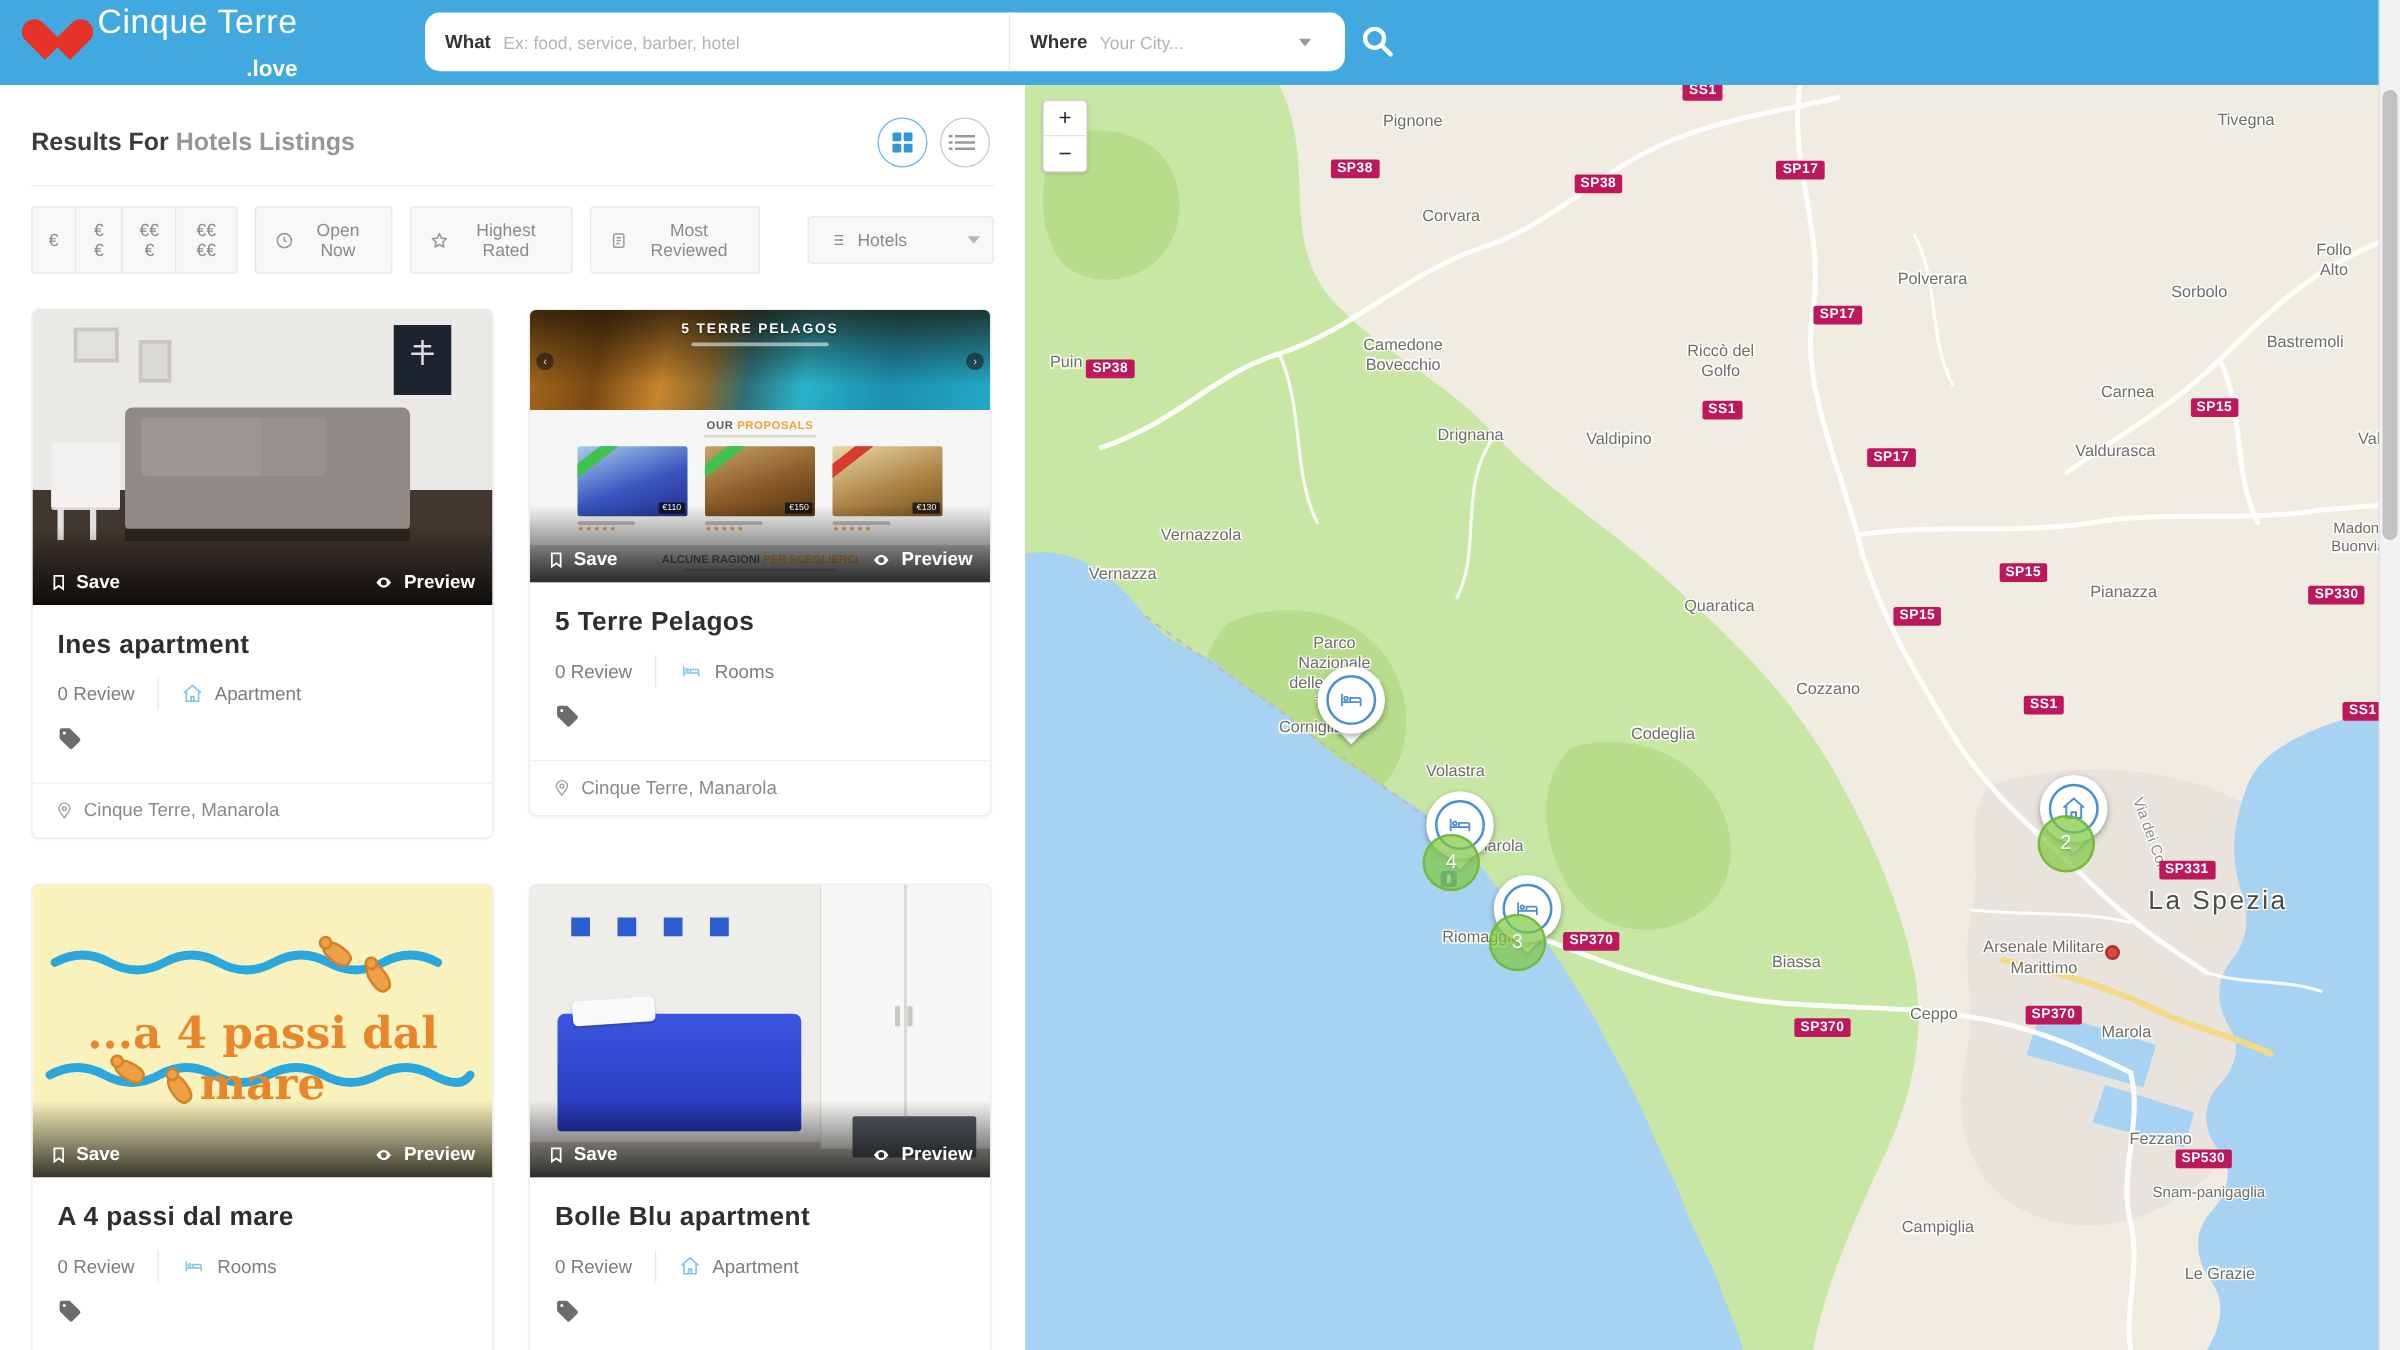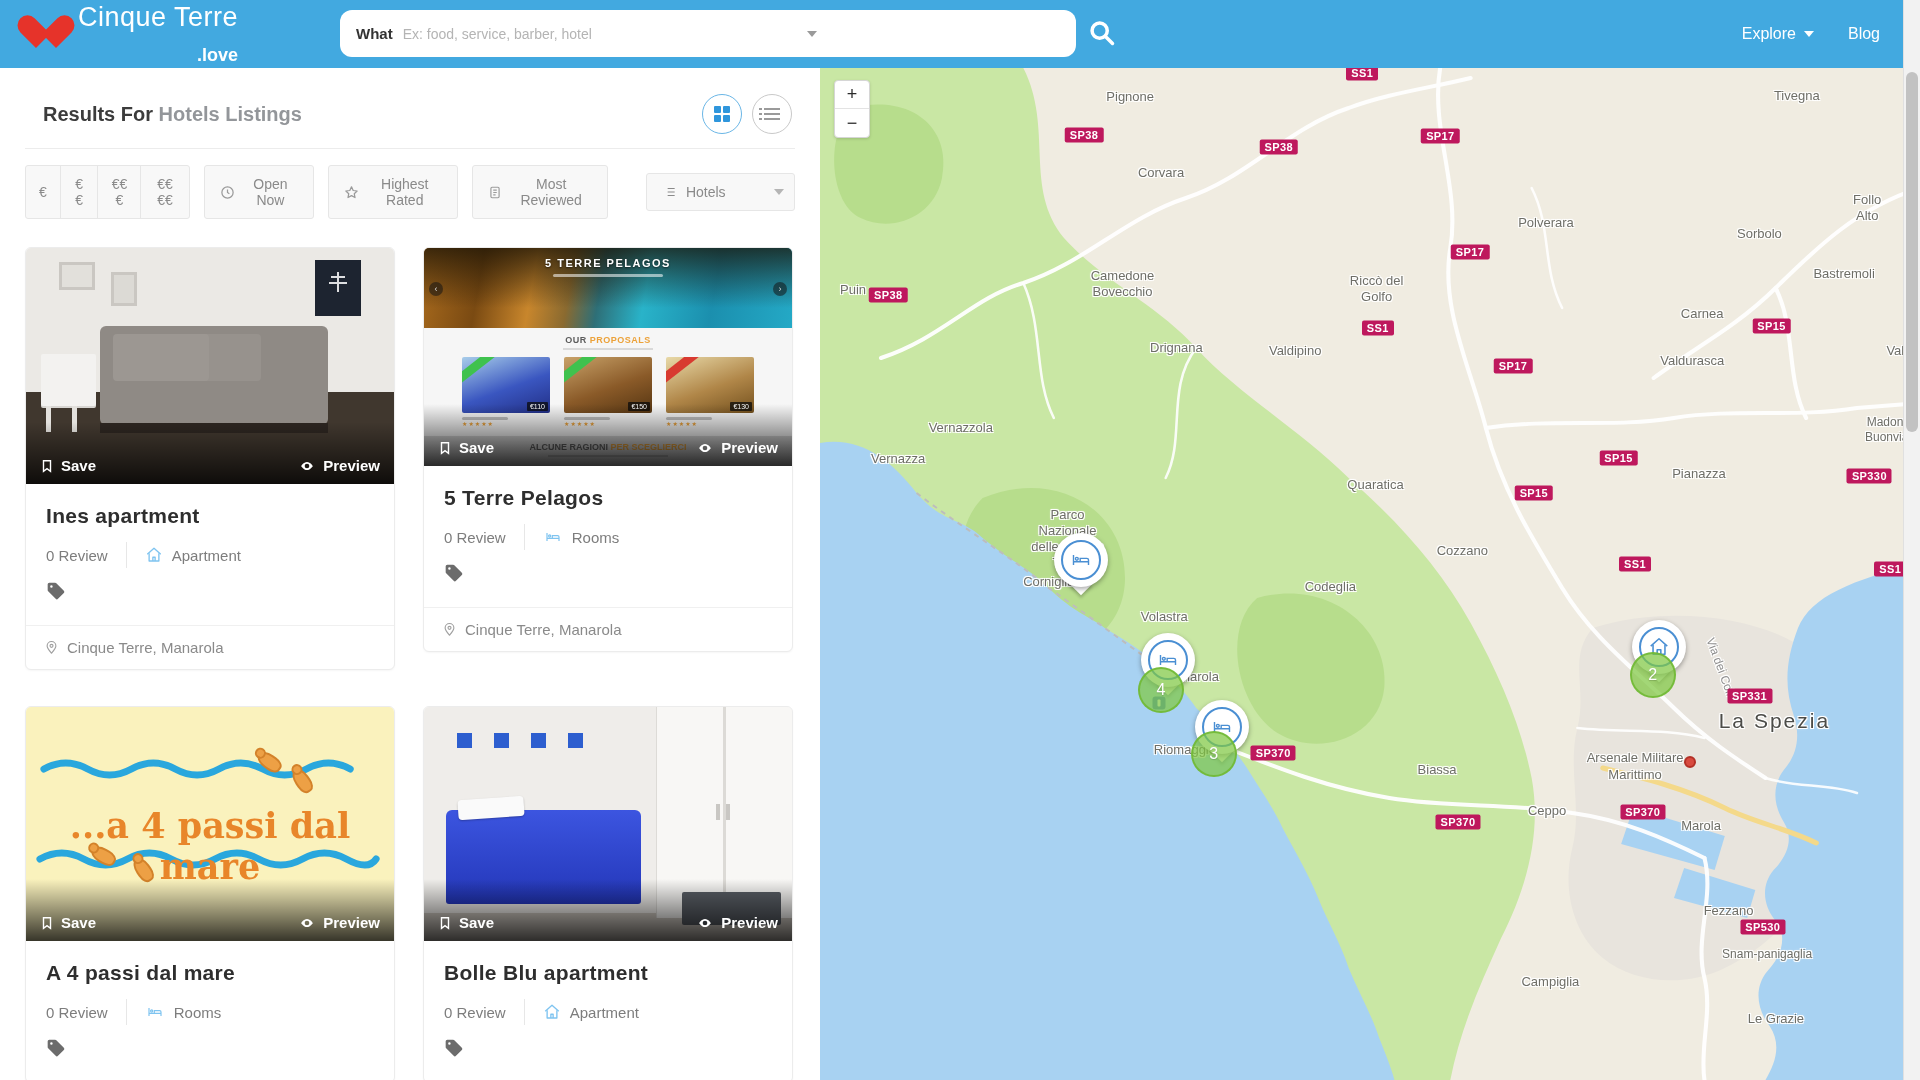--- a/index.html
+++ b/index.html
@@ -27,21 +27,21 @@
   .caret-gray { width:0; height:0; border-left:5px solid transparent; border-right:5px solid transparent; border-top:6px solid #9a9a9a; margin-right:14px; }
   .search-btn { position:absolute; left:1082px; top:14px; width:40px; height:40px; background:transparent; border:none; cursor:pointer; }
   .topnav { position:absolute; right:40px; top:0; height:68px; display:flex; align-items:center; gap:34px; }
   .topnav .navitem { color:#fff; font-size:16px; display:flex; align-items:center; gap:8px; cursor:pointer; }
   .caret-white { width:0; height:0; border-left:5px solid transparent; border-right:5px solid transparent; border-top:6px solid #fff; }
 
   
   .content { display:flex; height:1012px; }
   .listings { width:820px; height:1012px; overflow:hidden; background:#fff; }
 
-  .results-head { display:flex; align-items:center; justify-content:space-between; padding:26px 28px 14px 25px;margin-left:18px; }
+  .results-head { display:flex; align-items:center; justify-content:space-between; padding:26px 28px 14px 25px; }
   .rtitle { font-size:20px; color:#3c3c3c; }
   .rtitle .hl { color:#93969a; }
   .viewtoggles { display:flex; gap:10px; }
   .vt { width:40px; height:40px; border-radius:50%; border:1px solid #c9c9c9; background:#fff; display:flex; align-items:center; justify-content:center; cursor:pointer; }
   .vt.active { border-color:#6ab6e6; }
   .gridicon { display:grid; grid-template-columns:7px 7px; grid-template-rows:7px 7px; gap:2px; }
   .gridicon i { background:#2f96dc; border-radius:1px; }
   .listicon i { display:block; width:16px; height:2px; background:#9a9a9a; margin:3px 0; position:relative; }
   .listicon i:before { content:""; position:absolute; left:-5px; top:0; width:3px; height:2px; background:#9a9a9a; }
 
@@ -166,37 +166,32 @@
       <div class="brandtxt">
         <span class="b1">Cinque Terre</span>
         <span class="b2">.love</span>
       </div>
     </div>
     <div class="searchbar">
       <div class="sfield f-what">
         <span class="lab">What</span>
         <input type="text" placeholder="Ex: food, service, barber, hotel" style="">
       </div>
+      <div class="sfield f-where">
+        <span class="lab">Where</span>
+        <input type="text" placeholder="Your City..." style="">
+      </div>
       <span class="caret-gray"></span>
     </div>
     <button class="search-btn" aria-label="search">
       <svg width="28" height="28" viewBox="0 0 24 24" fill="none" stroke="#ffffff" stroke-width="3" stroke-linecap="round">
         <circle cx="10" cy="10" r="6.5"></circle>
           <line x1="15" y1="15" x2="21" y2="21"></line>
       </svg>
     </button>
-    <nav class="topnav">
-      <span class="navitem">
-        <span>Explore</span>
-        <span class="caret-white"></span>
-      </span>
-      <span class="navitem">
-        <span>Blog</span>
-      </span>
-    </nav>
   </header>
 
   <div class="content">
 
     <section class="listings">
       <div class="results-head">
         <h2 class="rtitle"><span>Results For </span><span class="hl">Hotels Listings</span></h2>
         <div class="viewtoggles">
           <button class="vt active" aria-label="grid view">
             <span class="gridicon">

